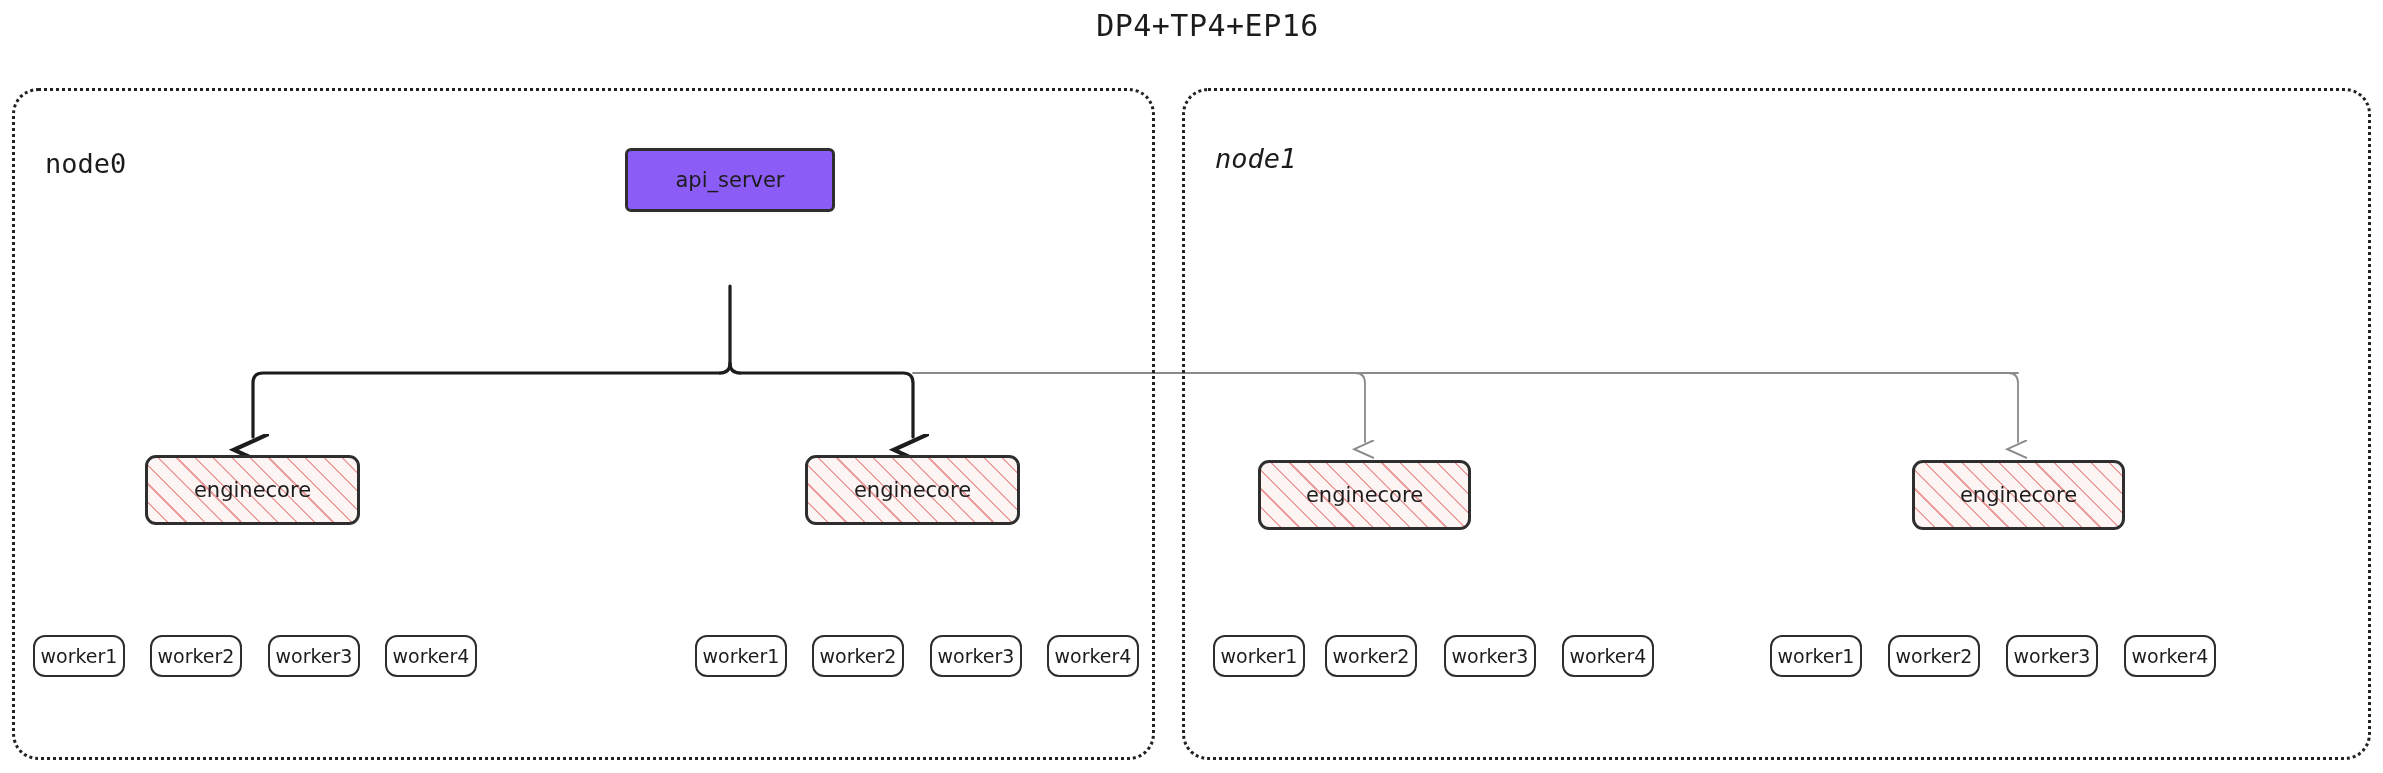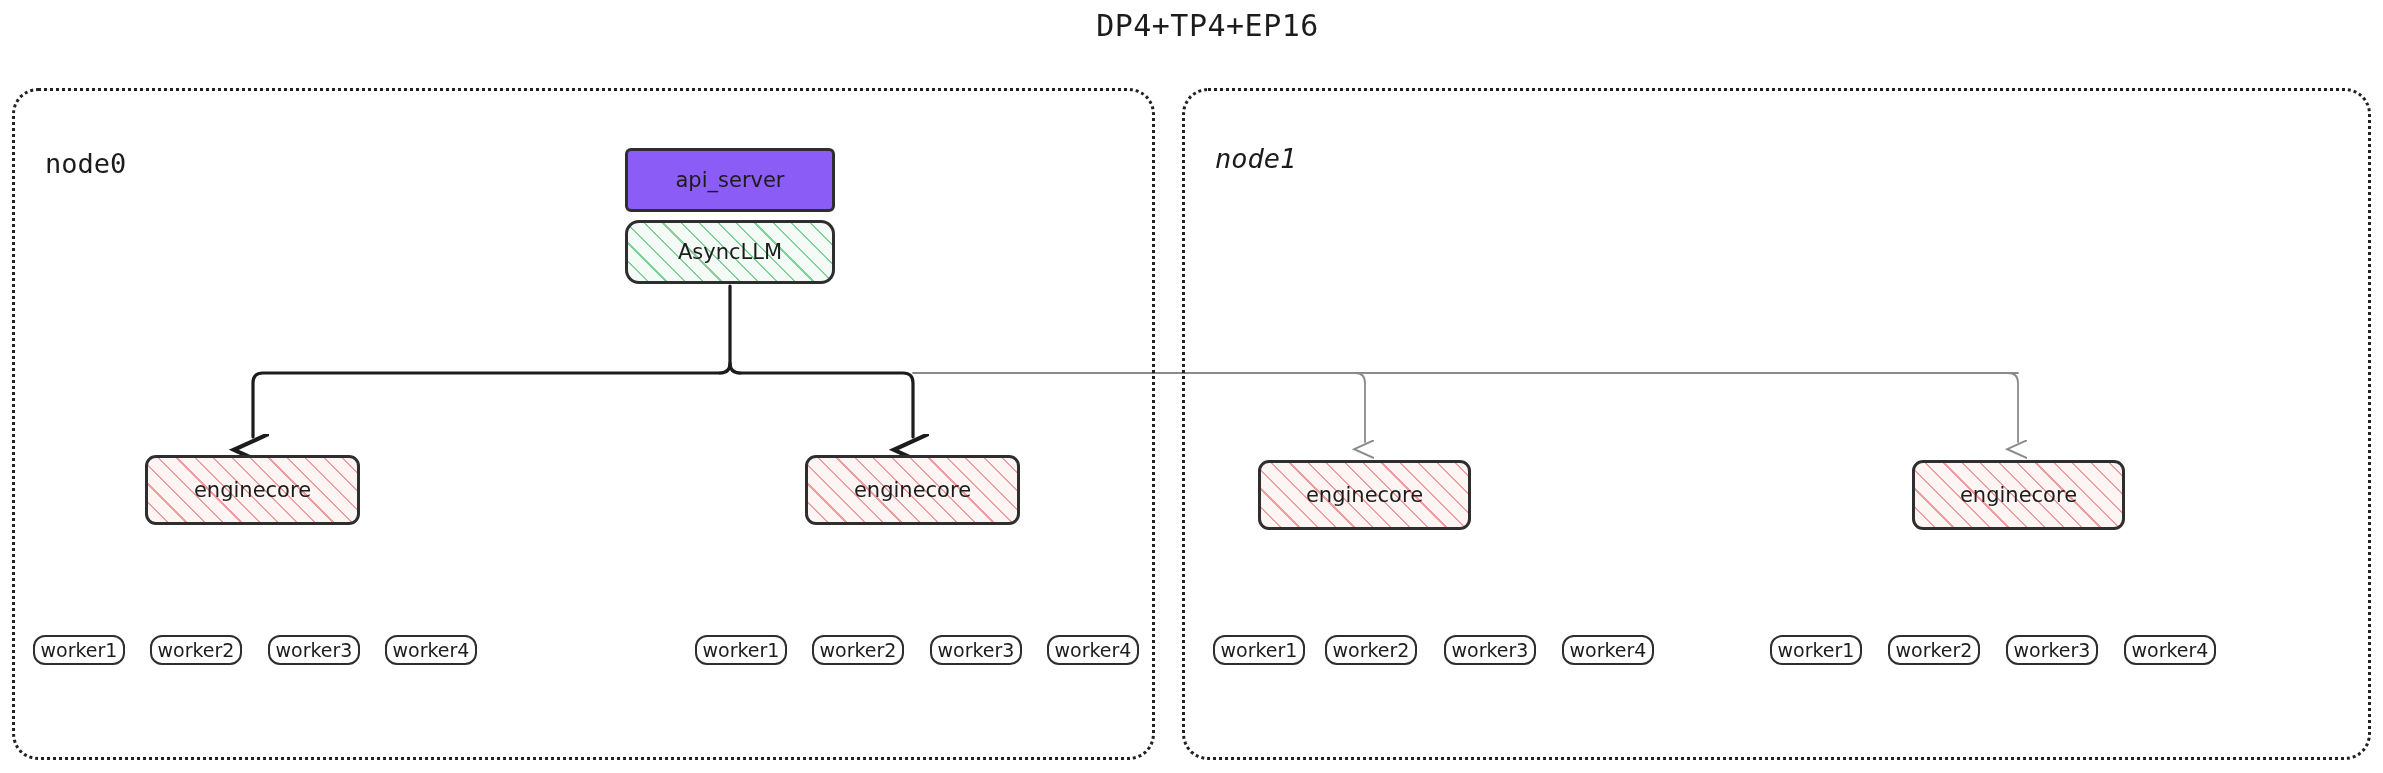--- a/index.html
+++ b/index.html
@@ -89,21 +89,21 @@
       rgba(232, 130, 130, 0.75) 1.6px,
       rgba(0, 0, 0, 0) 1.6px,
       rgba(0, 0, 0, 0) 13px
     );
   }
   .worker-box {
     border: 2.5px solid #2e2e2e;
     border-radius: 12px;
     background: #ffffff;
     font-size: 19px;
-    height: 30px;
+    height: 42px;
   }
 </style>
 </head>
 <body>
 
 <div id="canvas">
 
   <div class="title">DP4+TP4+EP16</div>
 
   <svg id="wires" viewBox="0 0 2383 773" xmlns="http://www.w3.org/2000/svg">
@@ -128,21 +128,20 @@
     <path d="M 1355,373 Q 1365,373 1365,383 L 1365,442" fill="none" stroke="#8a8a8a" stroke-width="1.8" stroke-linecap="round" marker-end="url(#arrow-gray)"></path>
 
     <path d="M 2008,373 Q 2018,373 2018,383 L 2018,442" fill="none" stroke="#8a8a8a" stroke-width="1.8" stroke-linecap="round" marker-end="url(#arrow-gray)"></path>
   </svg>
 
   <div class="node-box" style="left:12px; top:88px; width:1143px; height:672px;"></div>
   <div class="node-label" style="left:45px; top:132px;">node0</div>
 
   <div class="box api-box" style="left:625px; top:148px; width:210px; height:64px;">api_server</div>
 
-  <div class="box async-box" style="left:625px; top:220px; width:210px; height:64px;">AsyncLLM</div>
 
   <div class="box engine-box" style="left:145px; top:455px; width:215px; height:70px;">enginecore</div>
 
   <div class="box engine-box" style="left:805px; top:455px; width:215px; height:70px;">enginecore</div>
 
   <div class="box worker-box" style="left:33px; top:635px; width:92px;">worker1</div>
   <div class="box worker-box" style="left:150px; top:635px; width:92px;">worker2</div>
   <div class="box worker-box" style="left:268px; top:635px; width:92px;">worker3</div>
   <div class="box worker-box" style="left:385px; top:635px; width:92px;">worker4</div>
 

